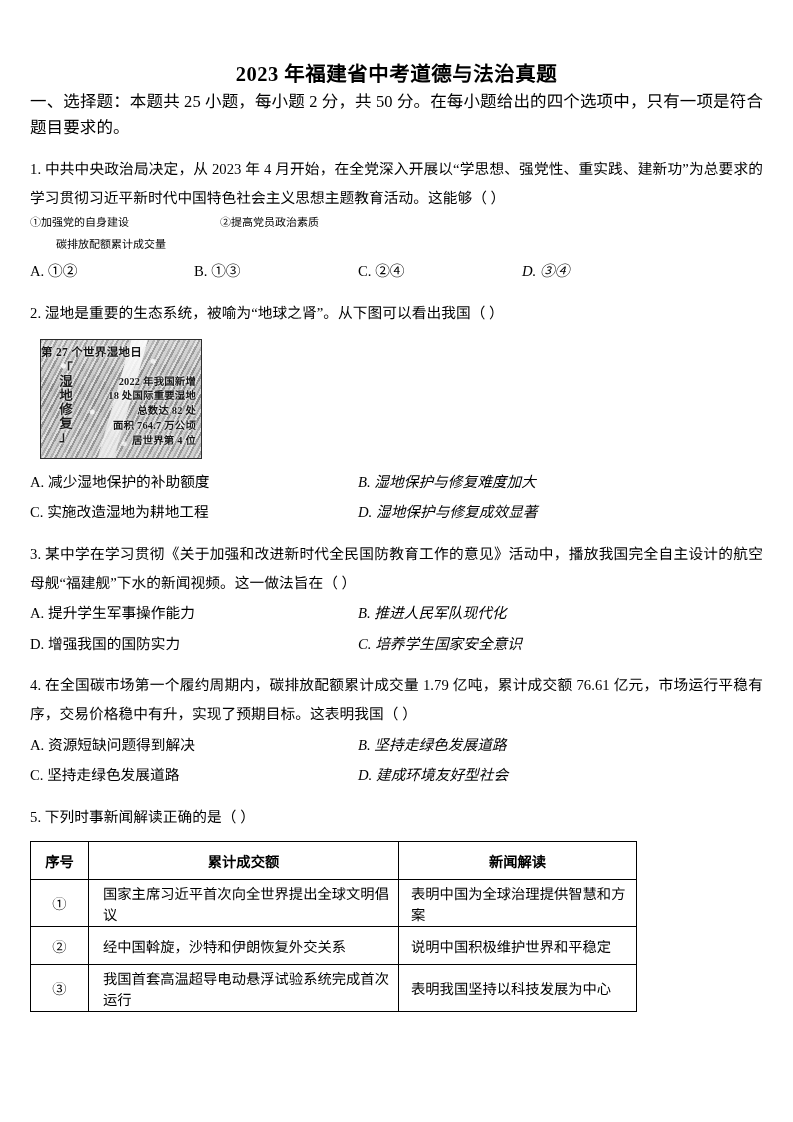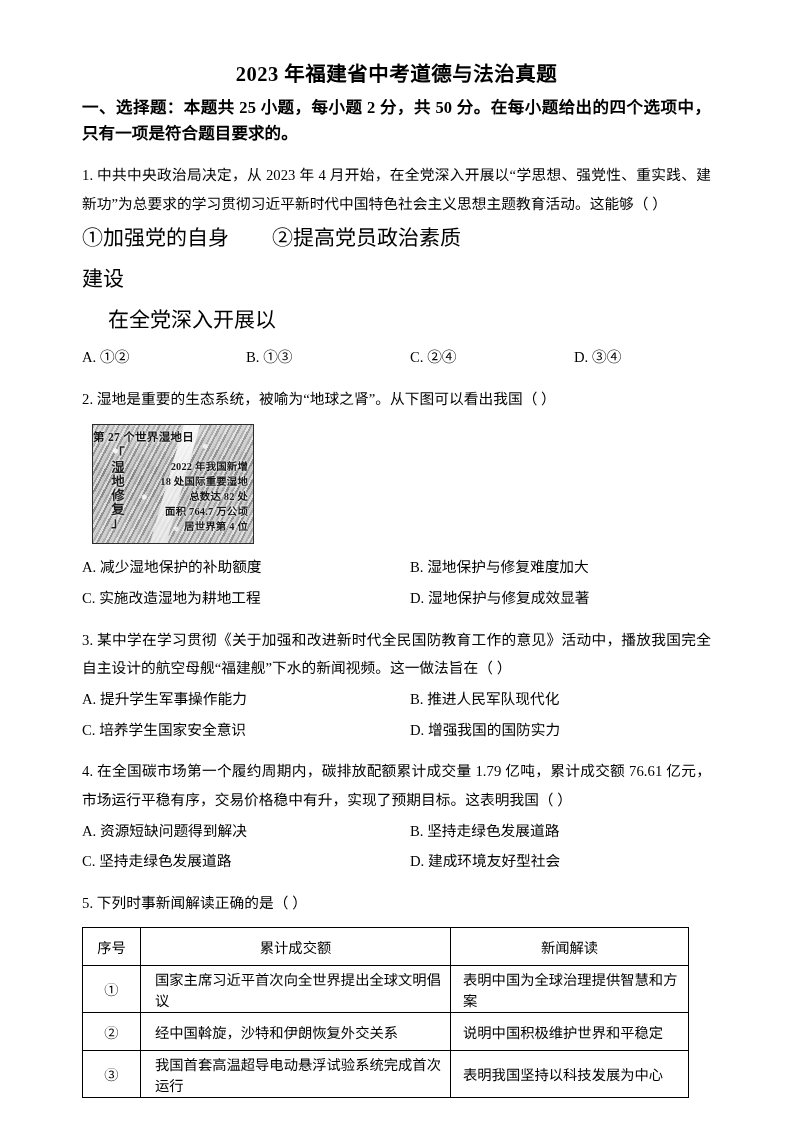--- a/index.html
+++ b/index.html
@@ -15,40 +15,40 @@
     font-family: "Liberation Serif", "DejaVu Serif", serif;
     color: #000000;
     overflow: hidden;
   }
   .page {
     position: absolute;
     left: 0; top: 0;
     width: 793px;
     height: 1122px;
     box-sizing: border-box;
-    padding: 0 82px;
+    padding: 0 30px;
   }
 
   
   .doc-title {
     text-align: center;
     font-size: 20.5px;
     font-weight: bold;
     letter-spacing: 0.5px;
     margin: 0;
     padding-top: 62px;
     line-height: 1.2;
   }
 
   
   .section-instruction {
     font-size: 16.5px;
-    font-weight: bold;
+    font-weight: normal;
     line-height: 1.62;
-    margin-top: 8px;
+    margin-top: 2px;
     text-align: justify;
     text-justify: inter-ideograph;
     letter-spacing: 0.1px;
   }
 
   
   .question {
     margin-top: 13px;
   }
   .q-stem {
@@ -68,26 +68,27 @@
     justify-content: space-between;
   }
   .opt-row .cell {
     flex: 0 0 164px;
   }
   .opt-row.two-col .cell {
     flex: 0 0 328px;
   }
   .opt-row .cell:last-child {
     flex: 1 1 auto;
+    font-style: italic;
   }
 
   
   .stmt-row {
     display: flex;
-    font-size: 21px;
+    font-size: 11px;
     line-height: 1.95;
   }
   .stmt-row .cell {
     flex: 0 0 164px;
   }
   .stmt-row .cell:last-child {
     flex: 1 1 auto;
     margin-left: 26px;
   }
 
@@ -182,20 +183,21 @@
   table.news-table td,
   table.news-table th {
     border: 1px solid #000000;
     font-size: 14.3px;
     font-weight: normal;
     height: 38px;
     padding: 2px 6px;
     box-sizing: border-box;
   }
   table.news-table th {
+    font-weight: bold;
   }
   table.news-table td.col-idx {
     width: 58px;
     text-align: center;
   }
   table.news-table td.col-news {
     width: 310px;
     text-align: left;
     padding-left: 14px;
   }
@@ -217,21 +219,21 @@
 
   <div class="section-instruction">一、选择题：本题共 25 小题，每小题 2 分，共 50 分。在每小题给出的四个选项中，只有一项是符合题目要求的。</div>
 
   <div class="question">
     <div class="q-stem">1. 中共中央政治局决定，从 2023 年 4 月开始，在全党深入开展以“学思想、强党性、重实践、建新功”为总要求的学习贯彻习近平新时代中国特色社会主义思想主题教育活动。这能够（    ）</div>
     <div class="stmt-row">
       <div class="cell">①加强党的自身建设</div>
       <div class="cell">②提高党员政治素质</div>
     </div>
     <div class="stmt-row">
-      <div class="cell">在全党深入开展以</div>
+      <div class="cell">碳排放配额累计成交量</div>
     </div>
     <div class="opt-row">
       <div class="cell">A. ①②</div>
       <div class="cell">B. ①③</div>
       <div class="cell">C. ②④</div>
       <div class="cell">D. ③④</div>
     </div>
   </div>
 
   <div class="question">
@@ -270,22 +272,22 @@
     </div>
   </div>
 
   <div class="question">
     <div class="q-stem">3. 某中学在学习贯彻《关于加强和改进新时代全民国防教育工作的意见》活动中，播放我国完全自主设计的航空母舰“福建舰”下水的新闻视频。这一做法旨在（    ）</div>
     <div class="opt-row two-col">
       <div class="cell">A. 提升学生军事操作能力</div>
       <div class="cell">B. 推进人民军队现代化</div>
     </div>
     <div class="opt-row two-col">
+      <div class="cell">D. 增强我国的国防实力</div>
       <div class="cell">C. 培养学生国家安全意识</div>
-      <div class="cell">D. 增强我国的国防实力</div>
     </div>
   </div>
 
   <div class="question">
     <div class="q-stem">4. 在全国碳市场第一个履约周期内，碳排放配额累计成交量 1.79 亿吨，累计成交额 76.61 亿元，市场运行平稳有序，交易价格稳中有升，实现了预期目标。这表明我国（    ）</div>
     <div class="opt-row two-col">
       <div class="cell">A. 资源短缺问题得到解决</div>
       <div class="cell">B. 坚持走绿色发展道路</div>
     </div>
     <div class="opt-row two-col">

